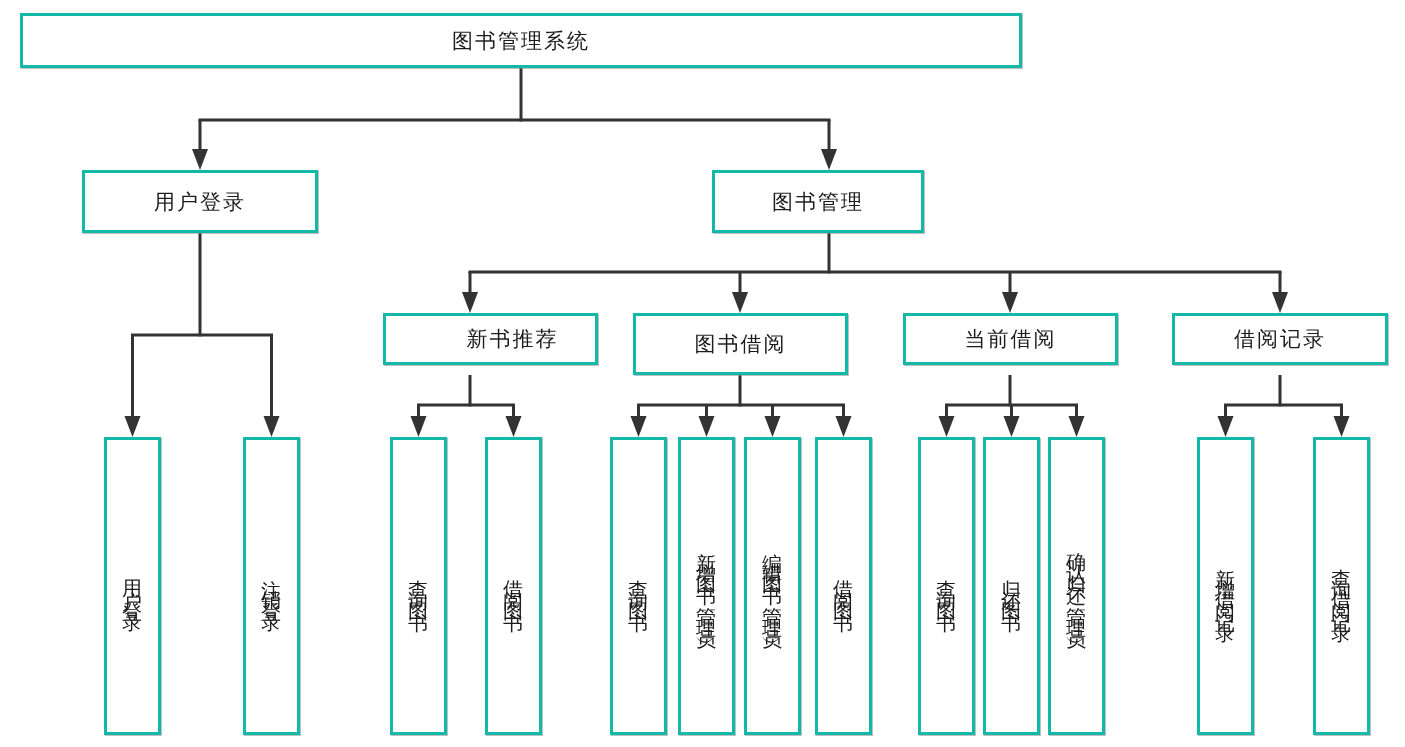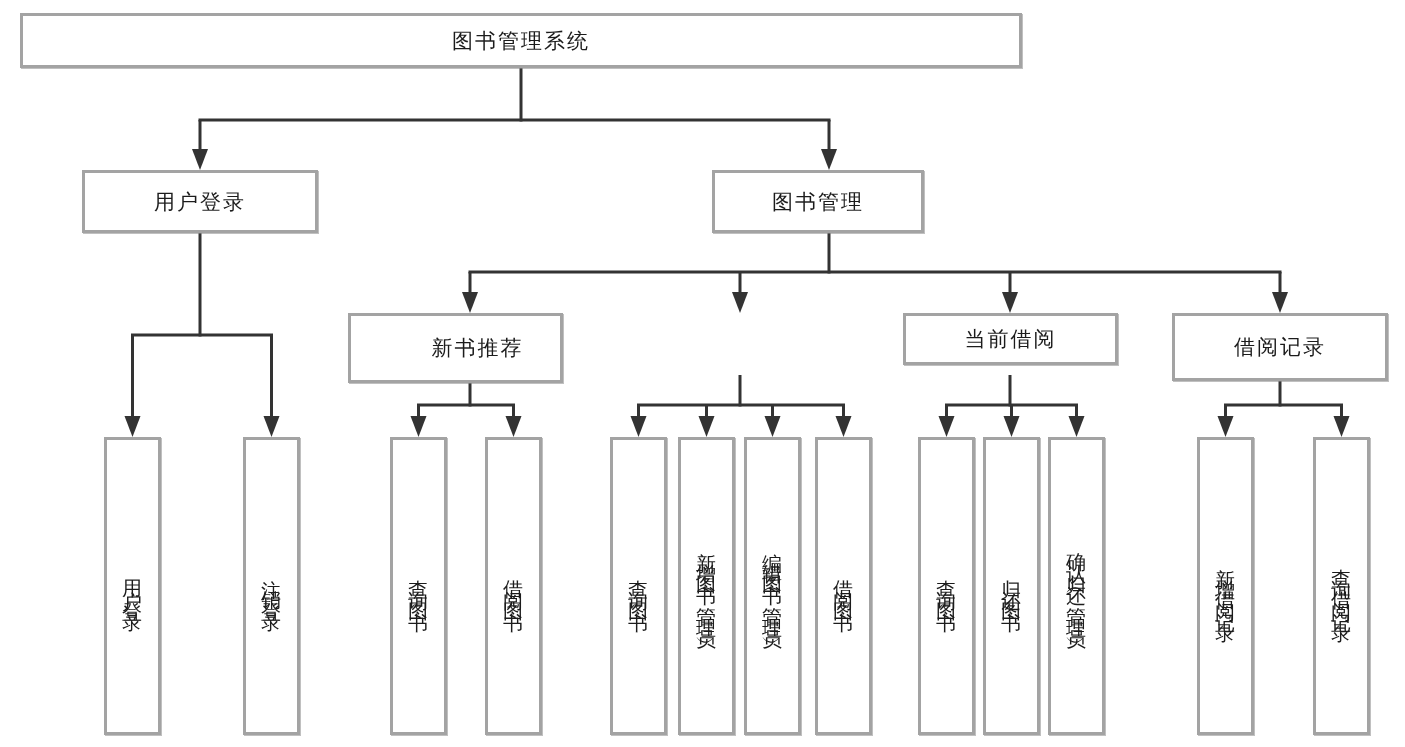--- a/index.html
+++ b/index.html
@@ -18,21 +18,21 @@
   #connectors {
     position: absolute;
     left: 0;
     top: 0;
     width: 1405px;
     height: 747px;
   }
   .node {
     position: absolute;
     box-sizing: border-box;
-    border: 3px solid #a3a3a3;
+    border: 3px solid #14b8a6;
     background: #ffffff;
     color: #1c1c1c;
     display: flex;
     align-items: center;
     justify-content: center;
     box-shadow: 1px 1px 0 rgba(140,140,140,0.55);
   }
   .hbox {
     font-size: 21px;
     letter-spacing: 2px;
@@ -127,23 +127,24 @@
       <polygon points="1217.5,416 1233.5,416 1225.5,437"></polygon>
       <polygon points="1333.5,416 1349.5,416 1341.5,437"></polygon>
     </g>
   </svg>
 
   <div class="node hbox" style="left:20px; top:13px; width:1002px; height:55px;">图书管理系统</div>
 
   <div class="node hbox" style="left:82px; top:170px; width:236px; height:63px;">用户登录</div>
   <div class="node hbox" style="left:712px; top:170px; width:212px; height:63px;">图书管理</div>
 
-  <div class="node hbox" style="left:348px; top:313px; width:215px; height:70px;padding-left:44px;">新书推荐</div>
+  <div class="node hbox" style="left:383px; top:313px; width:215px; height:52px;padding-left:44px;">新书推荐</div>
+  <div class="node hbox" style="left:633px; top:313px; width:215px; height:62px;">图书借阅</div>
   <div class="node hbox" style="left:903px; top:313px; width:215px; height:52px;">当前借阅</div>
-  <div class="node hbox" style="left:1172px; top:313px; width:216px; height:68px;">借阅记录</div>
+  <div class="node hbox" style="left:1172px; top:313px; width:216px; height:52px;">借阅记录</div>
 
   <div class="node vbox" style="left:104px; top:437px; width:57px; height:298px;">
     <span>用户登录</span>
   </div>
   <div class="node vbox" style="left:243px; top:437px; width:57px; height:298px;">
     <span>注销登录</span>
   </div>
 
   <div class="node vbox" style="left:390px; top:437px; width:57px; height:298px;">
     <span>查询图书</span>

